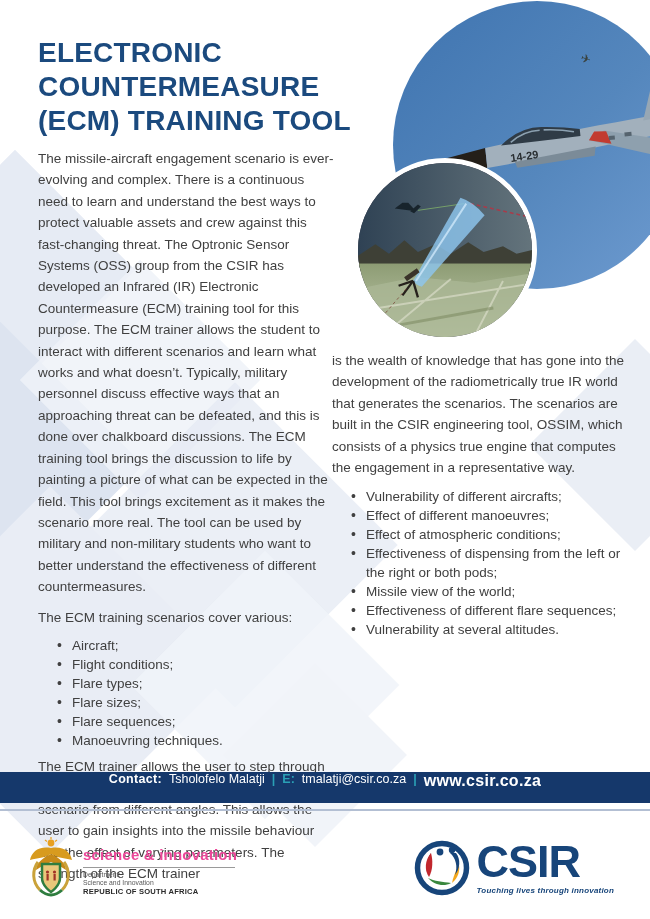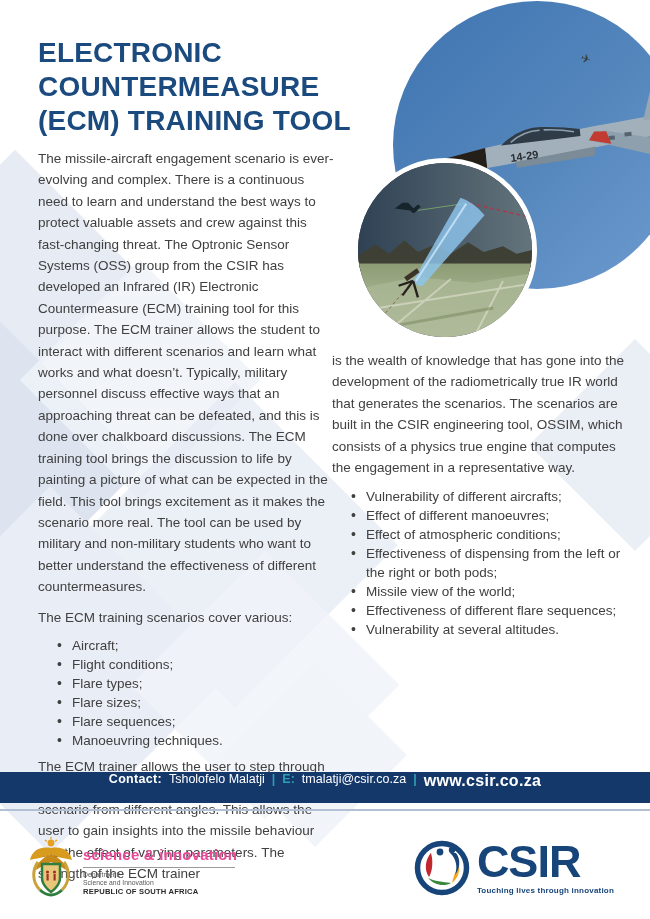--- a/index.html
+++ b/index.html
@@ -46,21 +46,21 @@
   #gov-logo{position:absolute;left:28px;top:836px;display:flex;gap:9px;z-index:5;}
   #gov-text{margin-top:10px;}
   #gov-brand{color:#ec4899;font-size:15px;font-weight:bold;letter-spacing:.2px;}
   #gov-line{width:152px;height:1px;background:#9a9a9a;margin:4px 0 3px 0;}
   .gov-small{font-size:6.8px;color:#5a5a5a;line-height:8.2px;}
   #gov-country{font-size:7.6px;color:#2a2a2a;font-weight:bold;line-height:10px;letter-spacing:.2px;}
 
   
   #csir-logo{position:absolute;right:36px;top:840px;display:flex;align-items:center;gap:7px;z-index:5;}
   #csir-wordmark{font-size:45px;font-weight:bold;color:#17457a;line-height:42px;letter-spacing:-1px;}
-  #csir-tagline{font-size:8px;font-weight:bold;color:#17457a;margin-top:3px;letter-spacing:.2px;}
+  #csir-tagline{font-size:8px;font-weight:bold;color:#17457a;margin-top:3px;letter-spacing:.2px;font-style:italic;}
 </style>
 </head>
 <body>
 
 <div id="page">
 
   <div class="diamond d1"></div>
   <div class="diamond d2"></div>
   <div class="diamond d3"></div>
   <div class="diamond d4"></div>

